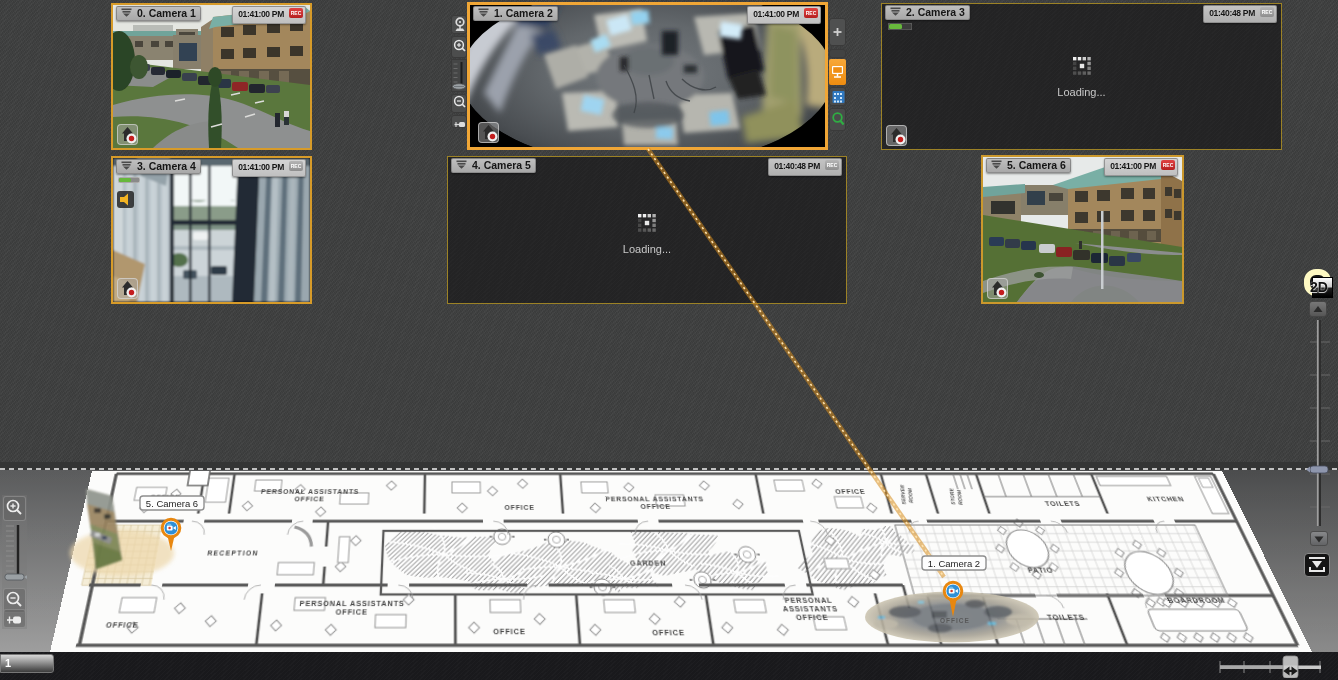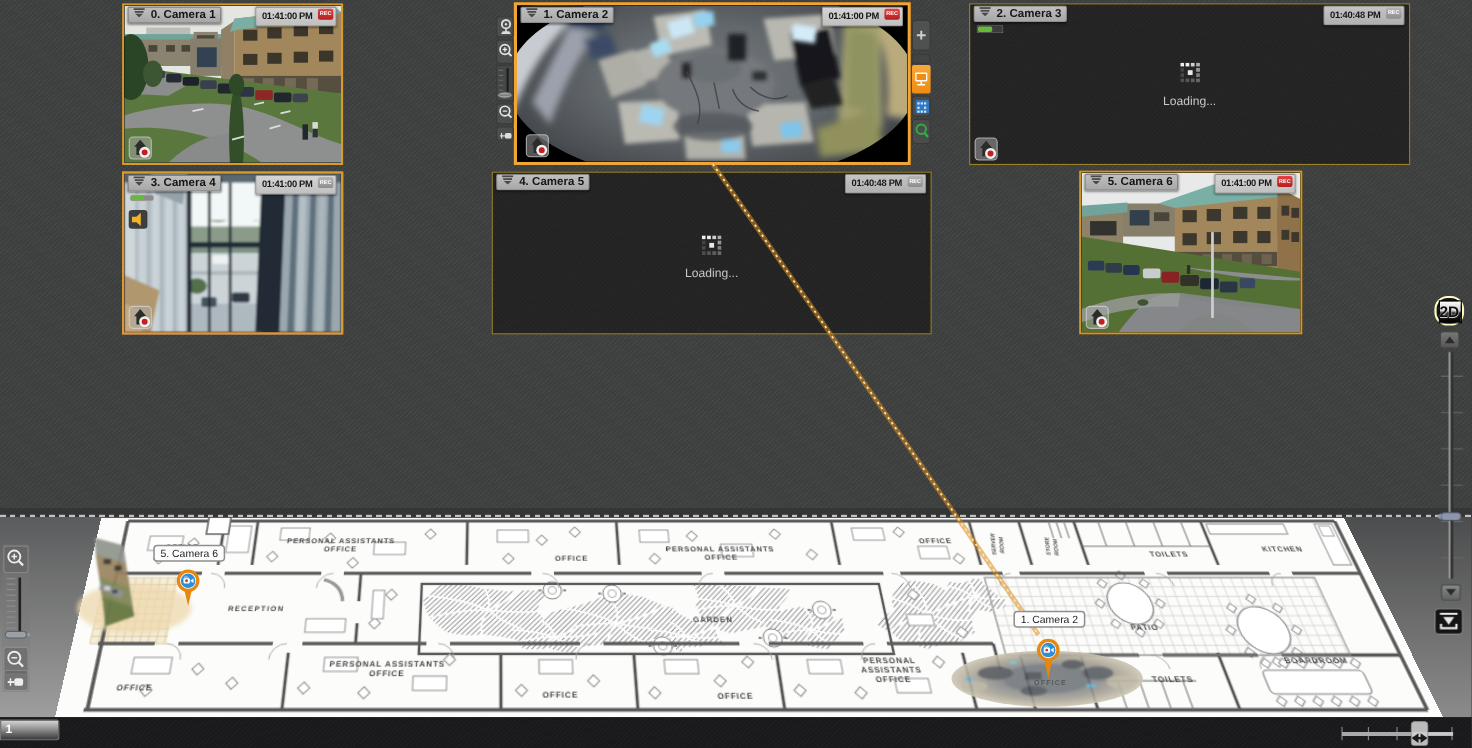--- a/index.html
+++ b/index.html
@@ -232,21 +232,21 @@
  <div class="chip time" style="background:linear-gradient(#c4c4c4,#b0b0b0);">01:40:48 PM<span class="recbadge rec-off"><span>REC</span></span></div>
  <div class="homeic">
         <svg width="19" height="19" viewBox="0 0 19 19" style="position:absolute;left:0;top:0;">
           <path d="M9.5,2 L15,8.5 L13,8.5 L13,16 L6,16 L6,8.5 L4,8.5 Z" fill="#2c2c2c"></path>
           <circle cx="13.5" cy="13.5" r="5" fill="#f0f0f0"></circle>
           <circle cx="13.5" cy="13.5" r="2.7" fill="#c41e1e"></circle>
         </svg>
       </div>
 </div>
 
-<div class="tile" style="left:111px;top:156px;width:201px;height:148px;border:2px solid #d79b29;background:#fca5a5;">
+<div class="tile" style="left:111px;top:156px;width:201px;height:148px;border:2px solid #d79b29;background:#7f1d1d;">
  <div class="img" style="left:0;top:0;width:197px;height:144px;">
   <svg width="197" height="144" viewBox="0 0 197 144">
    <defs>
             <filter id="bl4" x="-10%" y="-10%" width="120%" height="120%">
               <feGaussianBlur stdDeviation="0.8"></feGaussianBlur>
             </filter>
    <linearGradient id="blind" x1="0" y1="0" x2="1" y2="0">
     <stop offset="0" stop-color="#aab7be"></stop>
               <stop offset="0.45" stop-color="#ccd5da"></stop>
               <stop offset="0.85" stop-color="#c2ccd1"></stop>
@@ -877,21 +877,21 @@
         <text x="412" y="164" font-family="Liberation Sans,sans-serif" font-size="6.8" font-weight="bold" fill="#474747" text-anchor="middle" letter-spacing="0.8">OFFICE</text>
         <text x="556" y="165" font-family="Liberation Sans,sans-serif" font-size="6.8" font-weight="bold" fill="#474747" text-anchor="middle" letter-spacing="0.8">OFFICE</text>
         <text x="689" y="135" font-family="Liberation Sans,sans-serif" font-size="6.8" font-weight="bold" fill="#474747" text-anchor="middle" letter-spacing="0.8">PERSONAL</text>
         <text x="689" y="143" font-family="Liberation Sans,sans-serif" font-size="6.8" font-weight="bold" fill="#474747" text-anchor="middle" letter-spacing="0.8">ASSISTANTS</text>
         <text x="689" y="151" font-family="Liberation Sans,sans-serif" font-size="6.8" font-weight="bold" fill="#474747" text-anchor="middle" letter-spacing="0.8">OFFICE</text>
         <text x="921" y="151" font-family="Liberation Sans,sans-serif" font-size="6.8" font-weight="bold" fill="#474747" text-anchor="middle" letter-spacing="0.8">TOILETS</text>
         <text x="1047" y="135" font-family="Liberation Sans,sans-serif" font-size="6.8" font-weight="bold" fill="#474747" text-anchor="middle" letter-spacing="0.8">BOARDROOM</text>
       </svg>
 </div>
 
-<div style="position:absolute;left:1304px;top:269px;width:27px;height:27px;border-radius:12px;background:#161616;border:2px solid #fef9c3;">
+<div style="position:absolute;left:1304px;top:269px;width:27px;height:27px;border-radius:12px;background:#161616;border:6px solid #fef9c3;">
  <div style="position:absolute;left:2px;top:2px;width:21px;height:21px;background:linear-gradient(#ffffff,#c9c9c9 45%,#1d1d1d 55%,#000);border:1px solid #000;"></div>
  <div style="position:absolute;left:0;top:4px;width:100%;text-align:center;font-weight:bold;font-size:14px;color:#111;text-shadow:0 0 2px rgba(255,255,255,.9),0 1px 0 rgba(255,255,255,.7);">2D</div>
 </div>
 <div style="position:absolute;left:1309px;top:301px;width:18px;height:16px;border-radius:3px;background:linear-gradient(#777,#565656);border:1px solid #454545;">
  <svg width="16" height="14" viewBox="0 0 16 14">
         <polygon points="8,4 12.5,10 3.5,10" fill="#2a2a2a"></polygon>
       </svg>
 </div>
 <svg width="30" height="215" viewBox="0 0 30 215" style="position:absolute;left:1304px;top:318px;">
  <g stroke="#696969" stroke-width="1">

